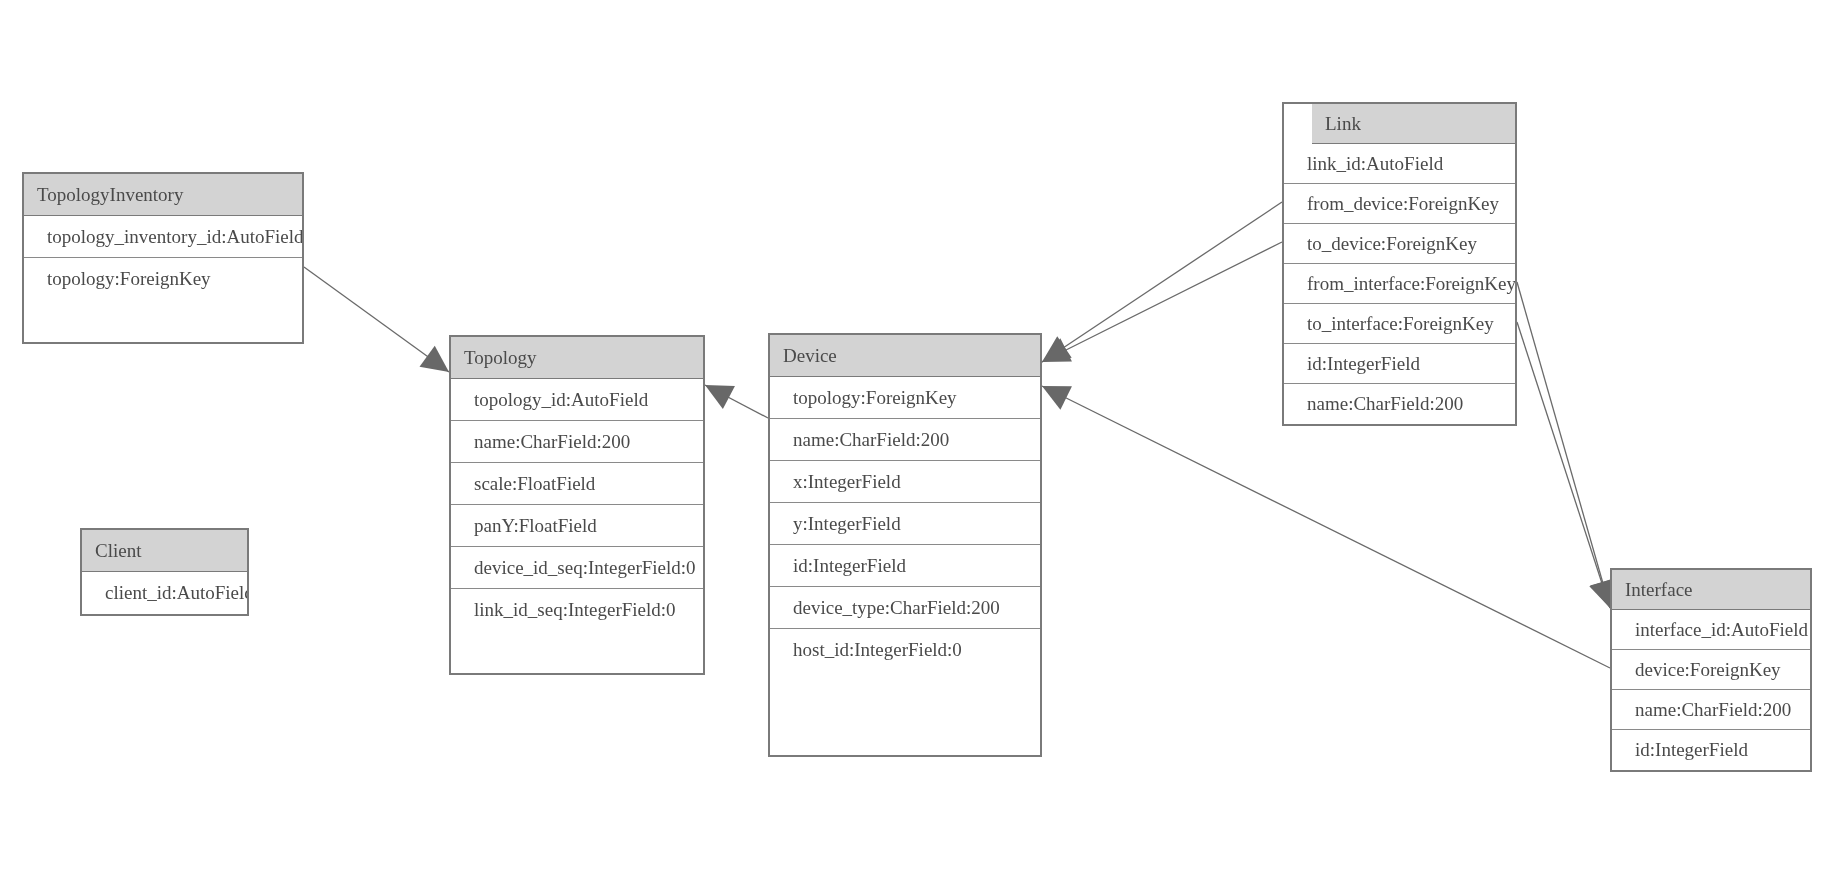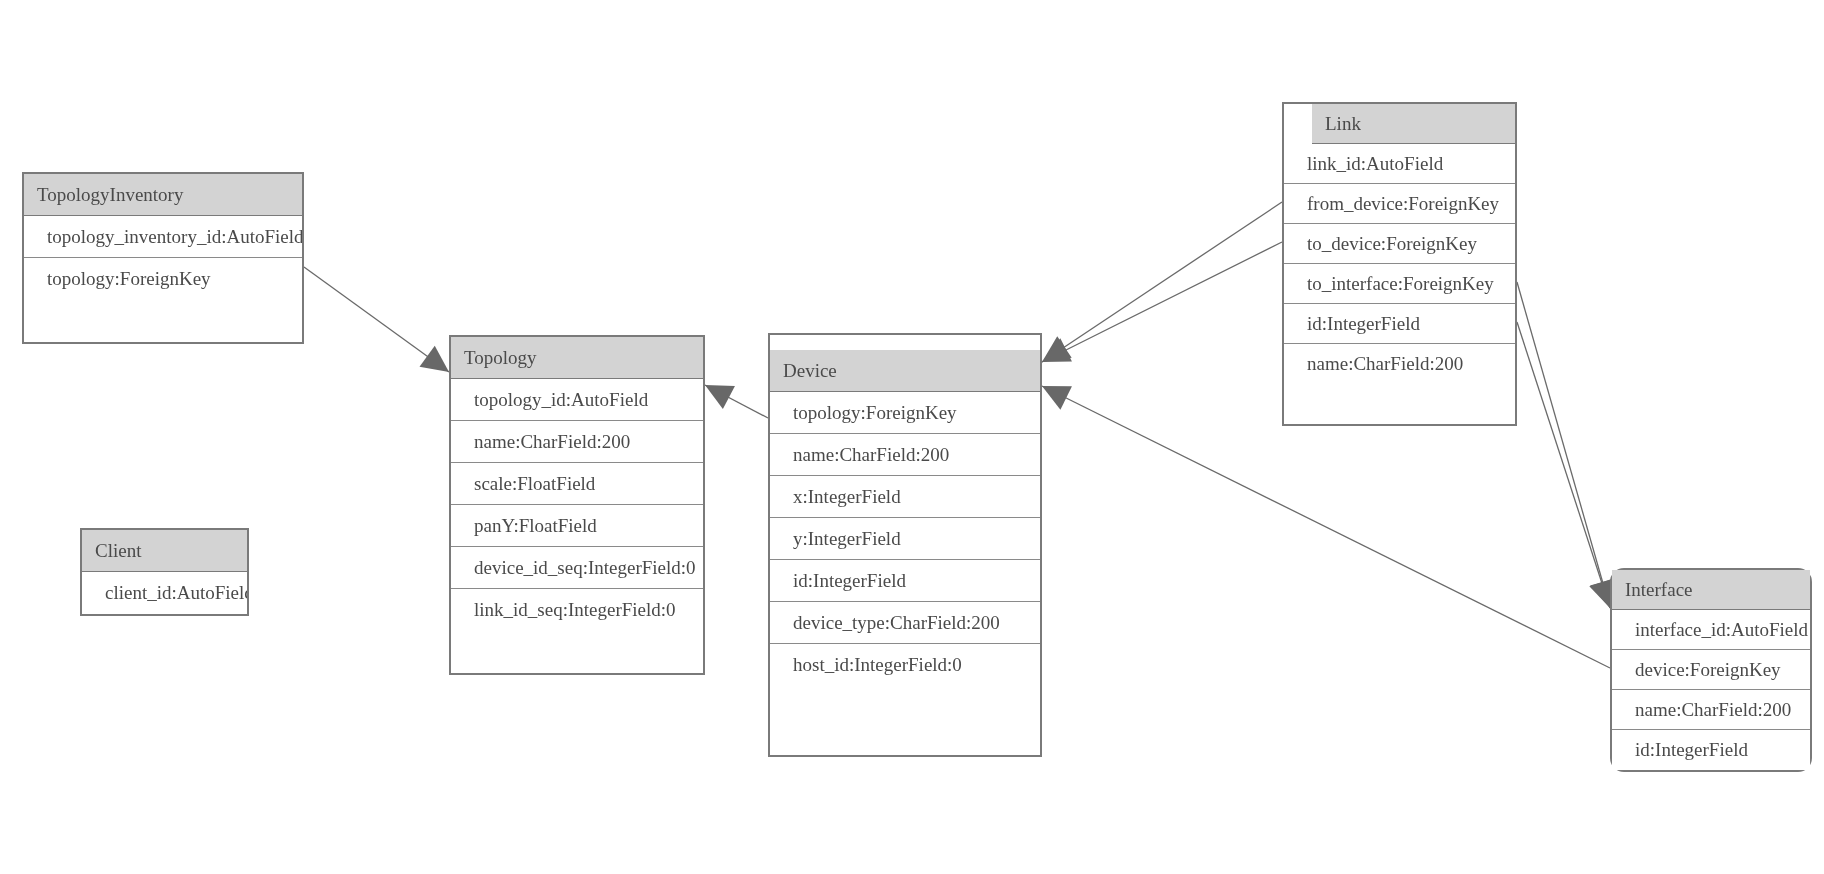--- a/index.html
+++ b/index.html
@@ -94,38 +94,39 @@
       <div class="entity-field" style="height: 42px;">scale:FloatField</div>
       <div class="entity-field" style="height: 42px;">panY:FloatField</div>
       <div class="entity-field" style="height: 42px;">device_id_seq:IntegerField:0</div>
       <div class="entity-field" style="height: 42px;">link_id_seq:IntegerField:0</div>
     </div>
     <div class="entity" style="left: 80px; top: 528px; width: 169px; height: 88px;">
       <div class="entity-header" style="height: 42px;">Client</div>
       <div class="entity-field" style="height: 42px;">client_id:AutoField</div>
     </div>
     <div class="entity" style="left: 768px; top: 333px; width: 274px; height: 424px;">
-      <div class="entity-header" style="height: 42px; margin-top: 15px;">Device</div>
+      <div class="entity-header" style="height: 42px;">Device</div>
       <div class="entity-field" style="height: 42px;">topology:ForeignKey</div>
       <div class="entity-field" style="height: 42px;">name:CharField:200</div>
       <div class="entity-field" style="height: 42px;">x:IntegerField</div>
       <div class="entity-field" style="height: 42px;">y:IntegerField</div>
       <div class="entity-field" style="height: 42px;">id:IntegerField</div>
       <div class="entity-field" style="height: 42px;">device_type:CharField:200</div>
       <div class="entity-field" style="height: 42px;">host_id:IntegerField:0</div>
     </div>
     <div class="entity" style="left: 1282px; top: 102px; width: 235px; height: 324px;">
       <div class="entity-header" style="height: 40px; margin-left: 28px;">Link</div>
       <div class="entity-field" style="height: 40px;">link_id:AutoField</div>
       <div class="entity-field" style="height: 40px;">from_device:ForeignKey</div>
       <div class="entity-field" style="height: 40px;">to_device:ForeignKey</div>
+      <div class="entity-field" style="height: 40px;">from_interface:ForeignKey</div>
       <div class="entity-field" style="height: 40px;">to_interface:ForeignKey</div>
       <div class="entity-field" style="height: 40px;">id:IntegerField</div>
       <div class="entity-field" style="height: 40px;">name:CharField:200</div>
     </div>
-    <div class="entity" style="left: 1610px; top: 568px; width: 202px; height: 204px; border-radius: 14px;">
+    <div class="entity" style="left: 1610px; top: 568px; width: 202px; height: 204px;">
       <div class="entity-header" style="height: 40px;">Interface</div>
       <div class="entity-field" style="height: 40px;">interface_id:AutoField</div>
       <div class="entity-field" style="height: 40px;">device:ForeignKey</div>
       <div class="entity-field" style="height: 40px;">name:CharField:200</div>
       <div class="entity-field" style="height: 40px;">id:IntegerField</div>
     </div>
   </div>
 
 </body></html>

